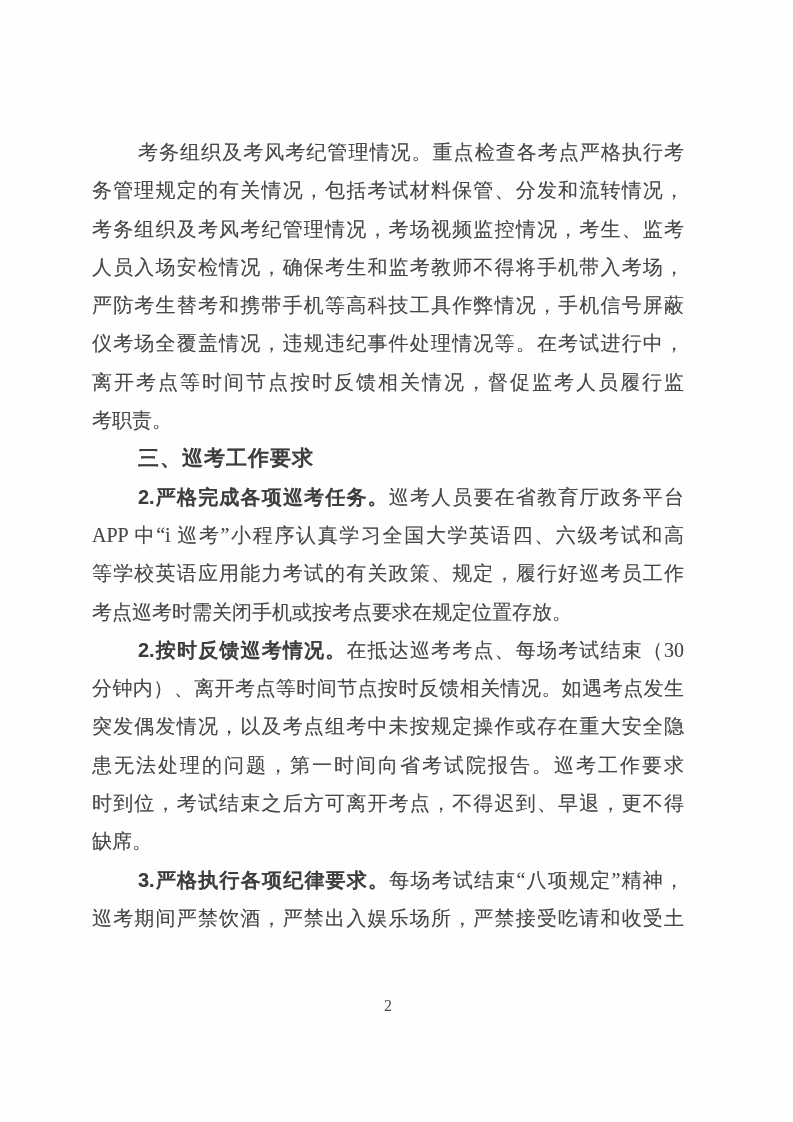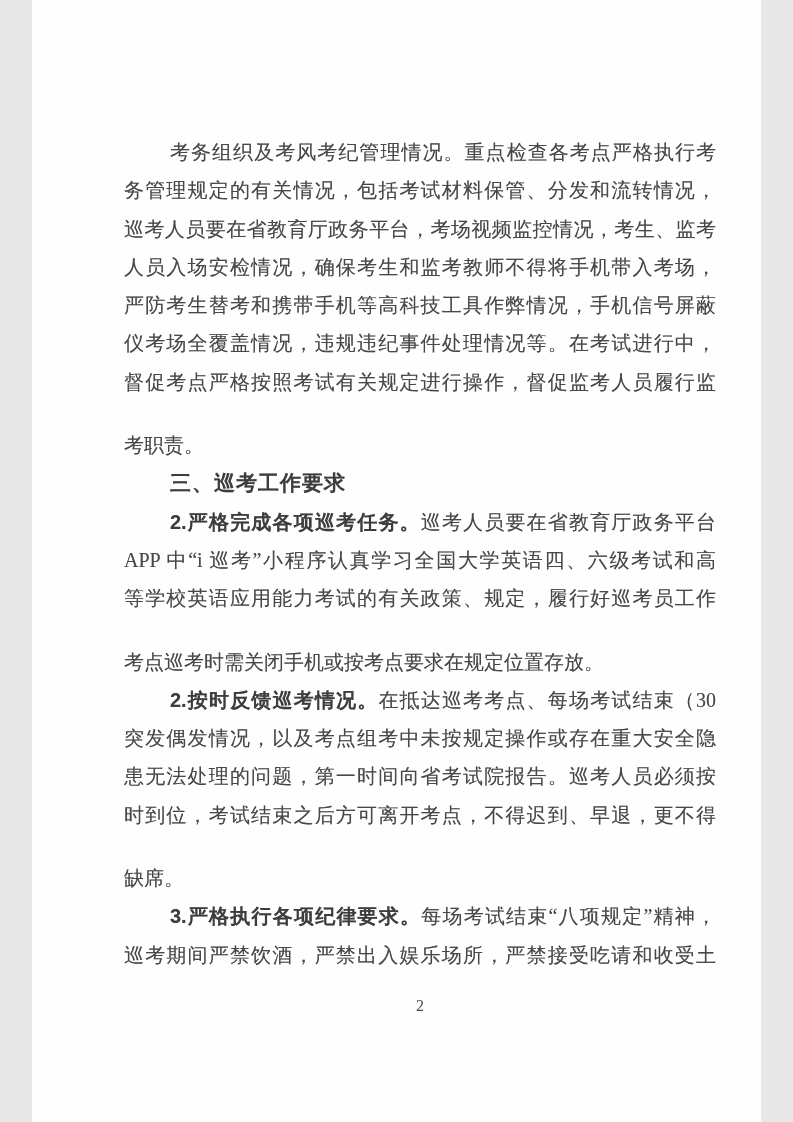--- a/index.html
+++ b/index.html
@@ -2,21 +2,21 @@
 <html><head>
 <meta charset="utf-8">
 <style>
   html, body {
     margin: 0;
     padding: 0;
     background: #e8e8e8;
   }
   .page {
     position: relative;
-    width: 729px;
+    width: 793px;
     height: 1122px;
     margin: 0 auto;
     background: #fefefe;
     overflow: hidden;
     font-family: "Liberation Serif", serif;
   }
   .body-block {
     position: absolute;
     left: 92px;
     top: 133px;
@@ -29,21 +29,20 @@
     color: #484848;
     text-align: justify;
     text-align-last: justify;
     text-shadow: 0 0 0.6px rgba(90,90,90,0.45);
     white-space: normal;
     overflow: hidden;
   }
   .line.end {
     text-align: center;
     text-align-last: left;
-    margin-top: 25px;
   }
   .line.indent {
     padding-left: 46px;
   }
   .line .b {
     font-family: "Liberation Sans", sans-serif;
     font-weight: 700;
     color: #3d3d3d;
   }
   .line.head {
@@ -66,37 +65,38 @@
   }
 </style>
 </head>
 <body>
 
 <div class="page">
   <div class="body-block">
 
     <div class="line indent"><span class="b"></span><span>考务组织及考风考纪管理情况。重点检查各考点严格执行考</span></div>
     <div class="line"><span class="b"></span><span>务管理规定的有关情况，包括考试材料保管、分发和流转情况，</span></div>
-    <div class="line"><span class="b"></span><span>巡考人员要在省教育厅政务平台，考场视频监控情况，考生、监考</span></div>
+    <div class="line"><span class="b"></span><span>考务组织及考风考纪管理情况，考场视频监控情况，考生、监考</span></div>
     <div class="line"><span class="b"></span><span>人员入场安检情况，确保考生和监考教师不得将手机带入考场，</span></div>
     <div class="line"><span class="b"></span><span>严防考生替考和携带手机等高科技工具作弊情况，手机信号屏蔽</span></div>
     <div class="line"><span class="b"></span><span>仪考场全覆盖情况，违规违纪事件处理情况等。在考试进行中，</span></div>
-    <div class="line"><span class="b"></span><span>督促考点严格按照考试有关规定进行操作，督促监考人员履行监</span></div>
+    <div class="line"><span class="b"></span><span>离开考点等时间节点按时反馈相关情况，督促监考人员履行监</span></div>
     <div class="line end"><span class="b"></span><span>考职责。</span></div>
 
     <div class="line indent head"><span class="b">三、巡考工作要求</span><span></span></div>
 
     <div class="line indent"><span class="b">2.严格完成各项巡考任务。</span><span>巡考人员要在省教育厅政务平台</span></div>
     <div class="line"><span class="b"></span><span>APP 中“i 巡考”小程序认真学习全国大学英语四、六级考试和高</span></div>
     <div class="line"><span class="b"></span><span>等学校英语应用能力考试的有关政策、规定，履行好巡考员工作</span></div>
     <div class="line end"><span class="b"></span><span>考点巡考时需关闭手机或按考点要求在规定位置存放。</span></div>
 
     <div class="line indent"><span class="b">2.按时反馈巡考情况。</span><span>在抵达巡考考点、每场考试结束（30</span></div>
+    <div class="line"><span class="b"></span><span>分钟内）、离开考点等时间节点按时反馈相关情况。如遇考点发生</span></div>
     <div class="line"><span class="b"></span><span>突发偶发情况，以及考点组考中未按规定操作或存在重大安全隐</span></div>
-    <div class="line"><span class="b"></span><span>患无法处理的问题，第一时间向省考试院报告。巡考人员必须按</span></div>
+    <div class="line"><span class="b"></span><span>患无法处理的问题，第一时间向省考试院报告。巡考工作要求</span></div>
     <div class="line"><span class="b"></span><span>时到位，考试结束之后方可离开考点，不得迟到、早退，更不得</span></div>
     <div class="line end"><span class="b"></span><span>缺席。</span></div>
 
     <div class="line indent"><span class="b">3.严格执行各项纪律要求。</span><span>每场考试结束“八项规定”精神，</span></div>
     <div class="line"><span class="b"></span><span>巡考期间严禁饮酒，严禁出入娱乐场所，严禁接受吃请和收受土</span></div>
 
   </div>
 
   <div class="pagenum">2</div>
 </div>

